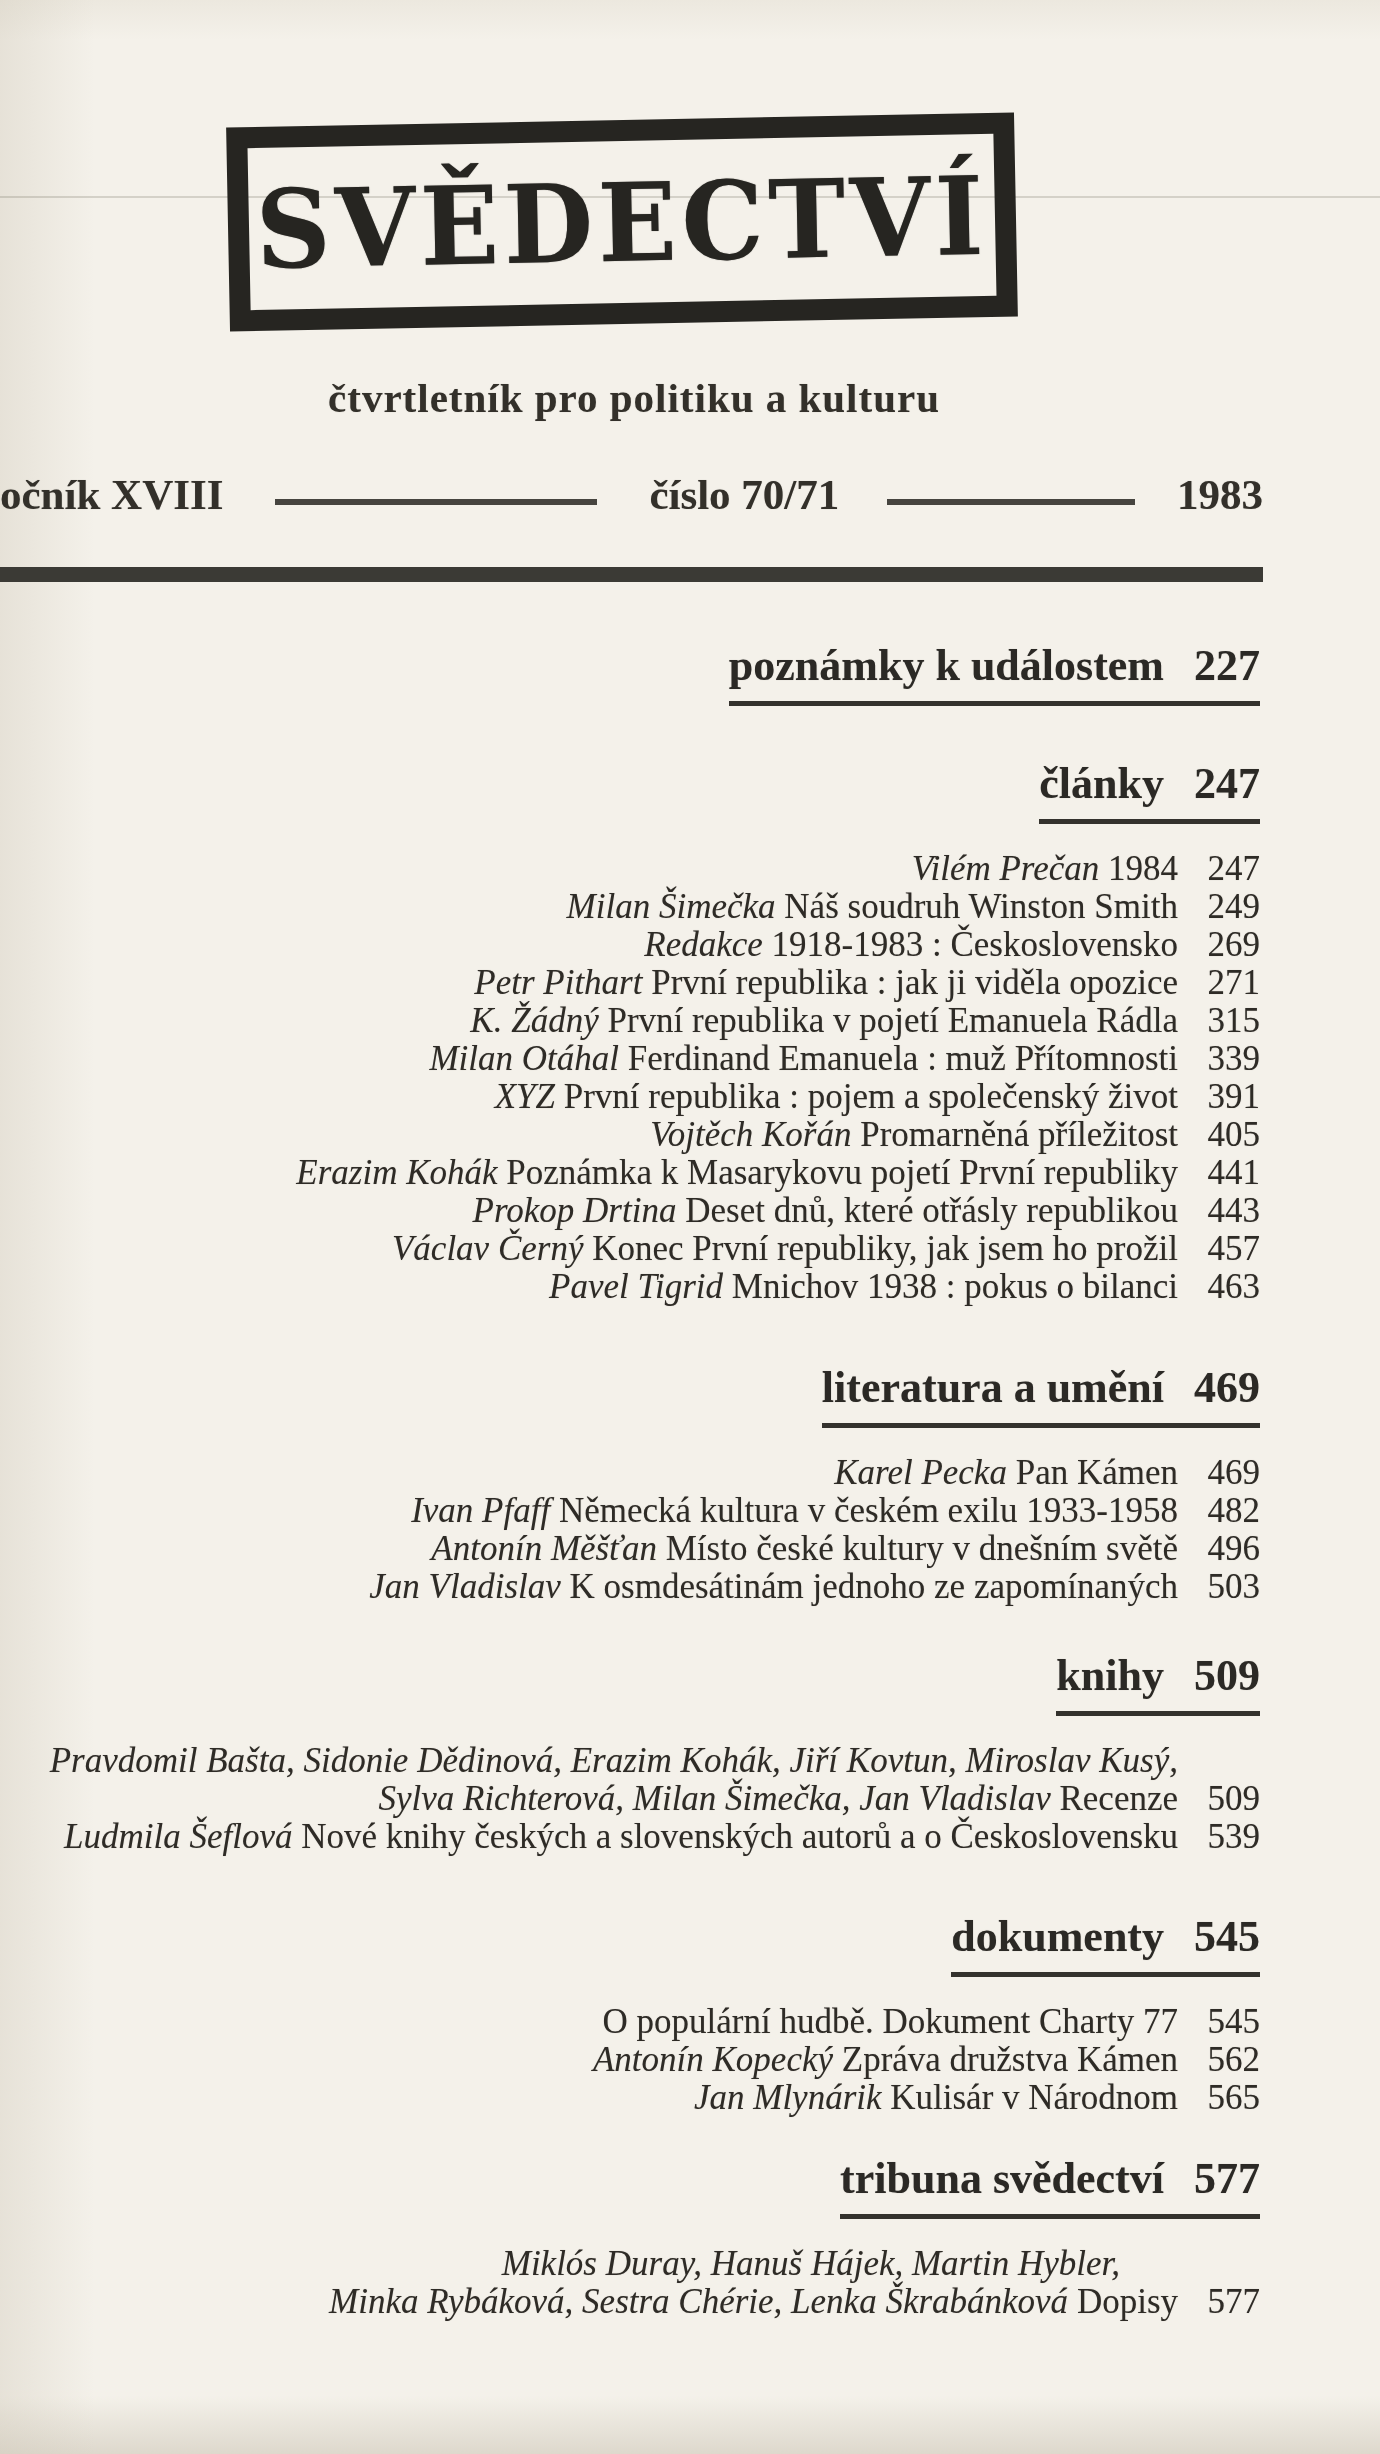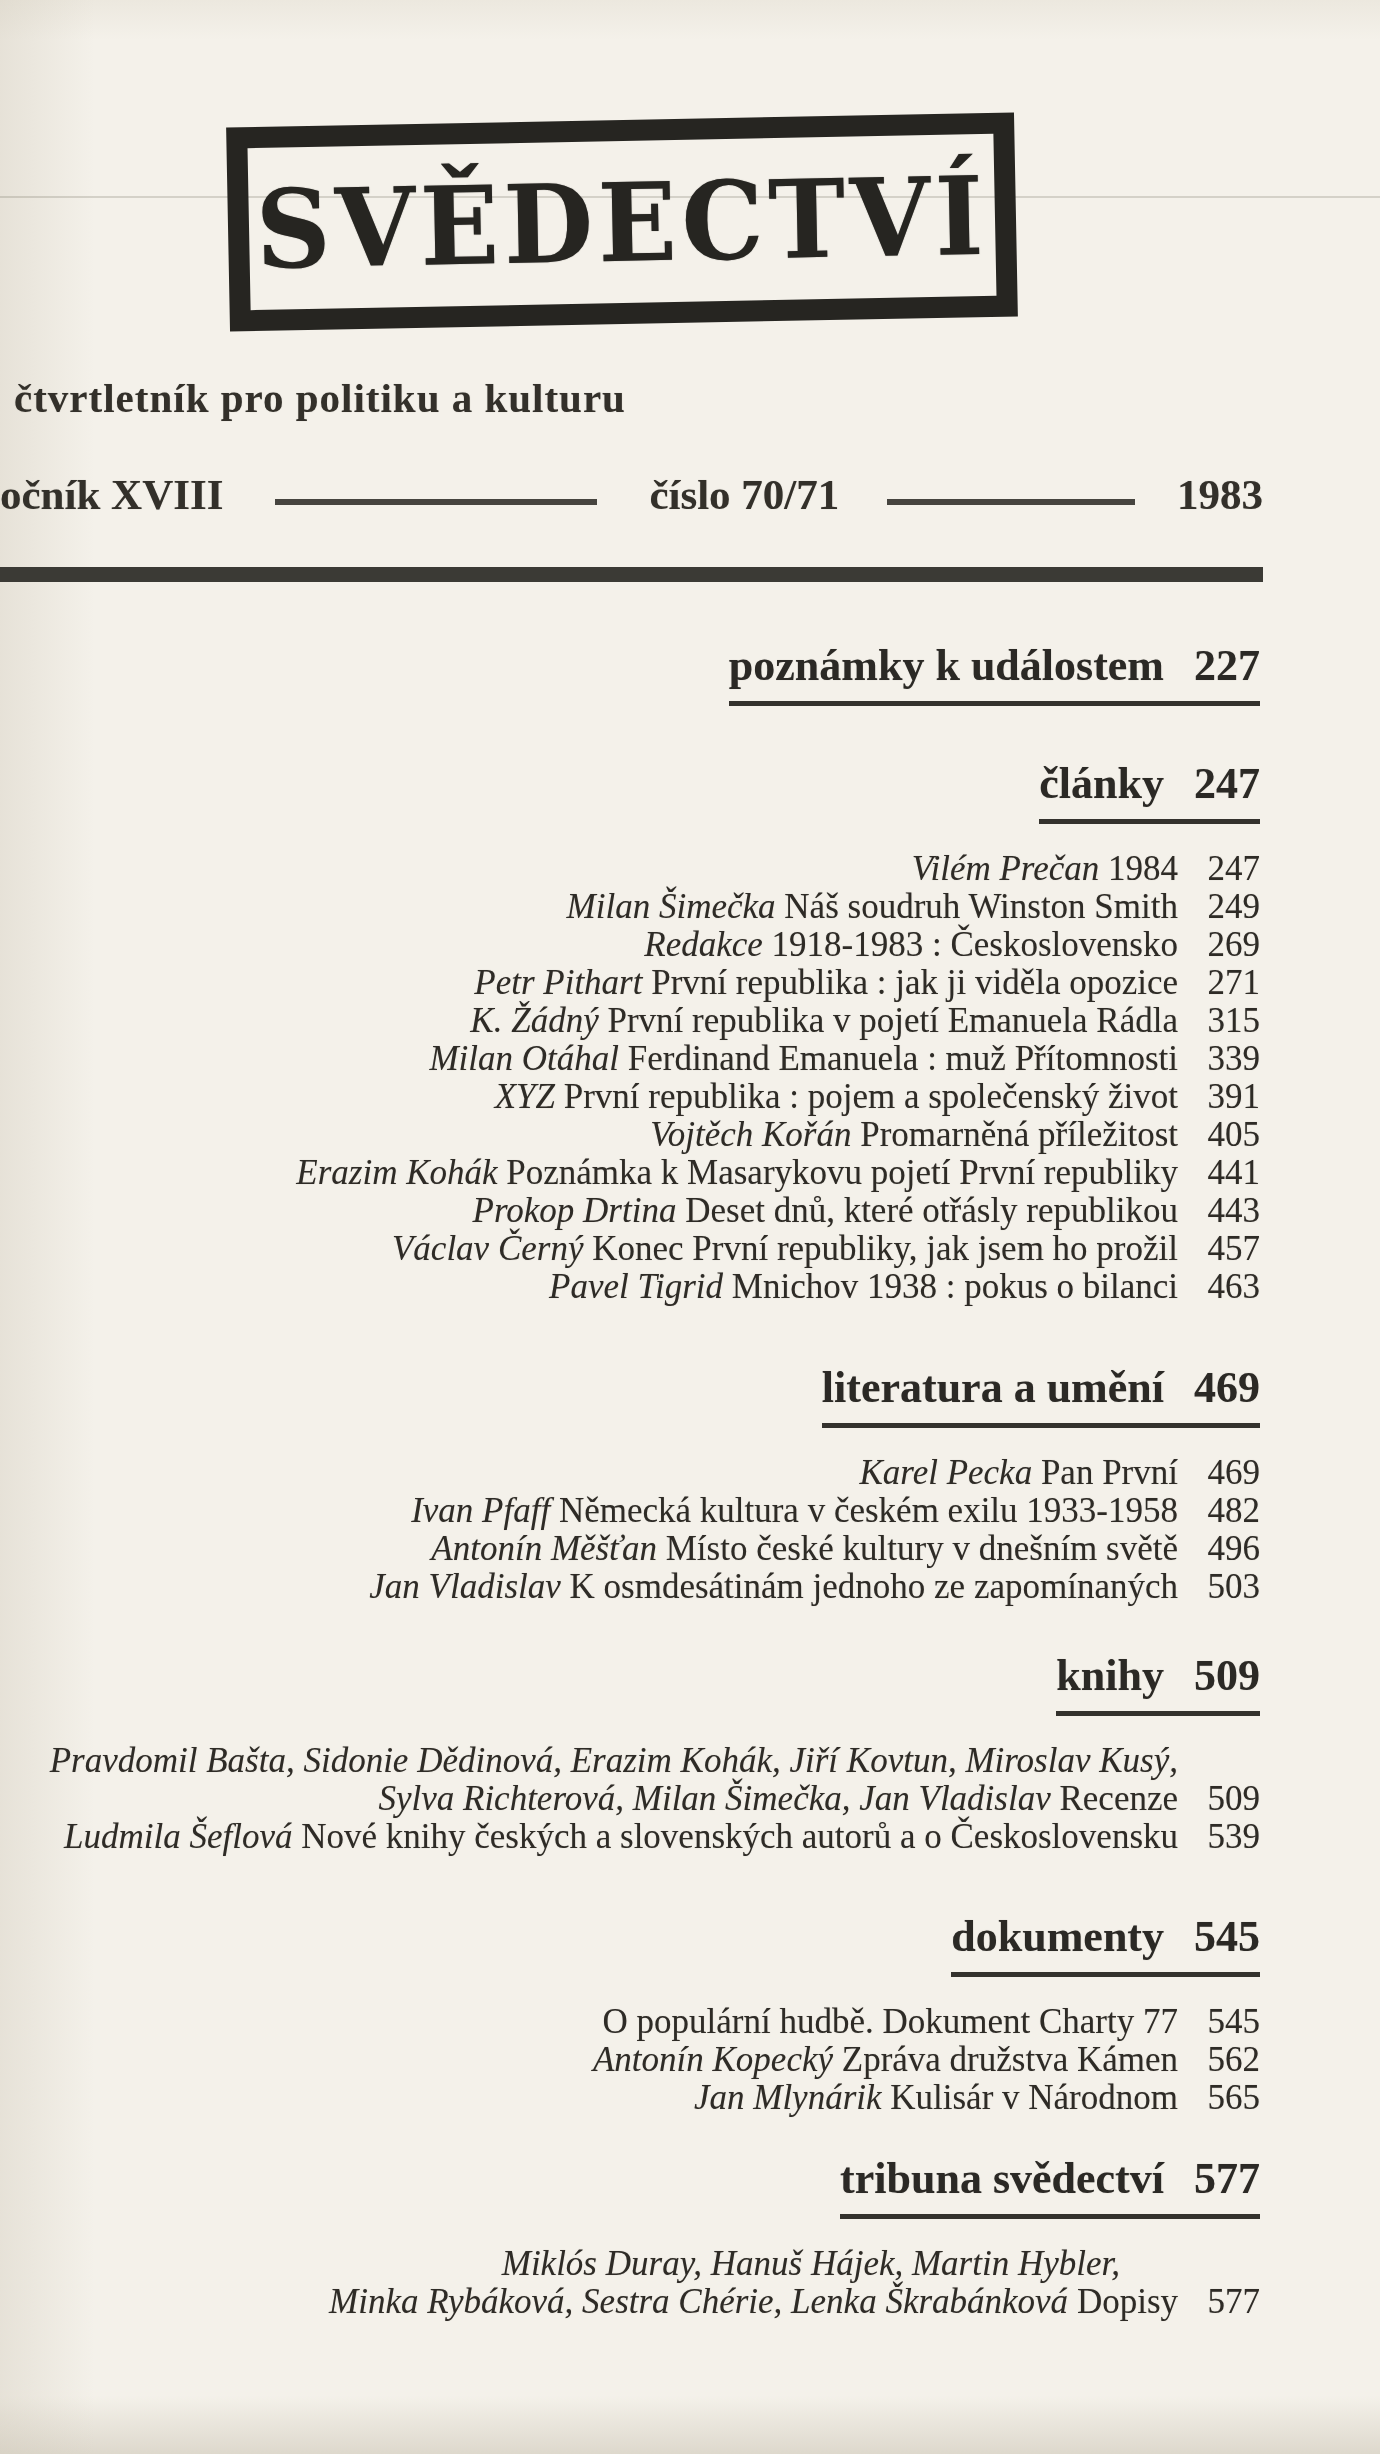--- a/index.html
+++ b/index.html
@@ -30,22 +30,22 @@
   }
   .masthead-title{
     font-family:"DejaVu Serif",serif;font-weight:bold;
     font-size:103px;letter-spacing:5px;line-height:1;
     color:#262521;transform:scaleY(1.05);
     text-shadow:0 0 1px rgba(38,37,33,.55);
     white-space:nowrap;
   }
   
   .subtitle{
-    position:absolute;left:14px;top:374px;width:1268px;
-    font-size:41px;font-weight:bold;
+    position:absolute;left:0;top:374px;width:1268px;
+    text-align:center;font-size:41px;font-weight:bold;
     letter-spacing:1px;color:#33302a;
     text-shadow:0 0 1px rgba(46,43,38,.3);
   }
   .volume-line{
     position:absolute;left:0;top:470px;width:1263px;
     display:flex;align-items:baseline;
     font-size:43px;font-weight:bold;color:#33302a;white-space:nowrap;
     text-shadow:0 0 1px rgba(46,43,38,.3);
   }
   .vrule{height:6px;background:#46443f;align-self:center;margin-top:14px;}
@@ -170,21 +170,21 @@
           </div>
         </div>
     </section>
 
     <section class="toc-section" id="sec-literatura">
       <div class="section-header">
         <span class="sec-label">literatura a umění</span><span class="sec-page">469</span>
       </div>
       <div class="entries">
           <div class="entry">
-            <span class="entry-text"><span class="author">Karel Pecka</span> <span class="title">Pan První</span></span>
+            <span class="entry-text"><span class="author">Karel Pecka</span> <span class="title">Pan Kámen</span></span>
             <span class="pagenum">469</span>
           </div>
           <div class="entry">
             <span class="entry-text"><span class="author">Ivan Pfaff</span> <span class="title">Německá kultura v českém exilu 1933-1958</span></span>
             <span class="pagenum">482</span>
           </div>
           <div class="entry">
             <span class="entry-text"><span class="author">Antonín Měšťan</span> <span class="title">Místo české kultury v dnešním světě</span></span>
             <span class="pagenum">496</span>
           </div>

